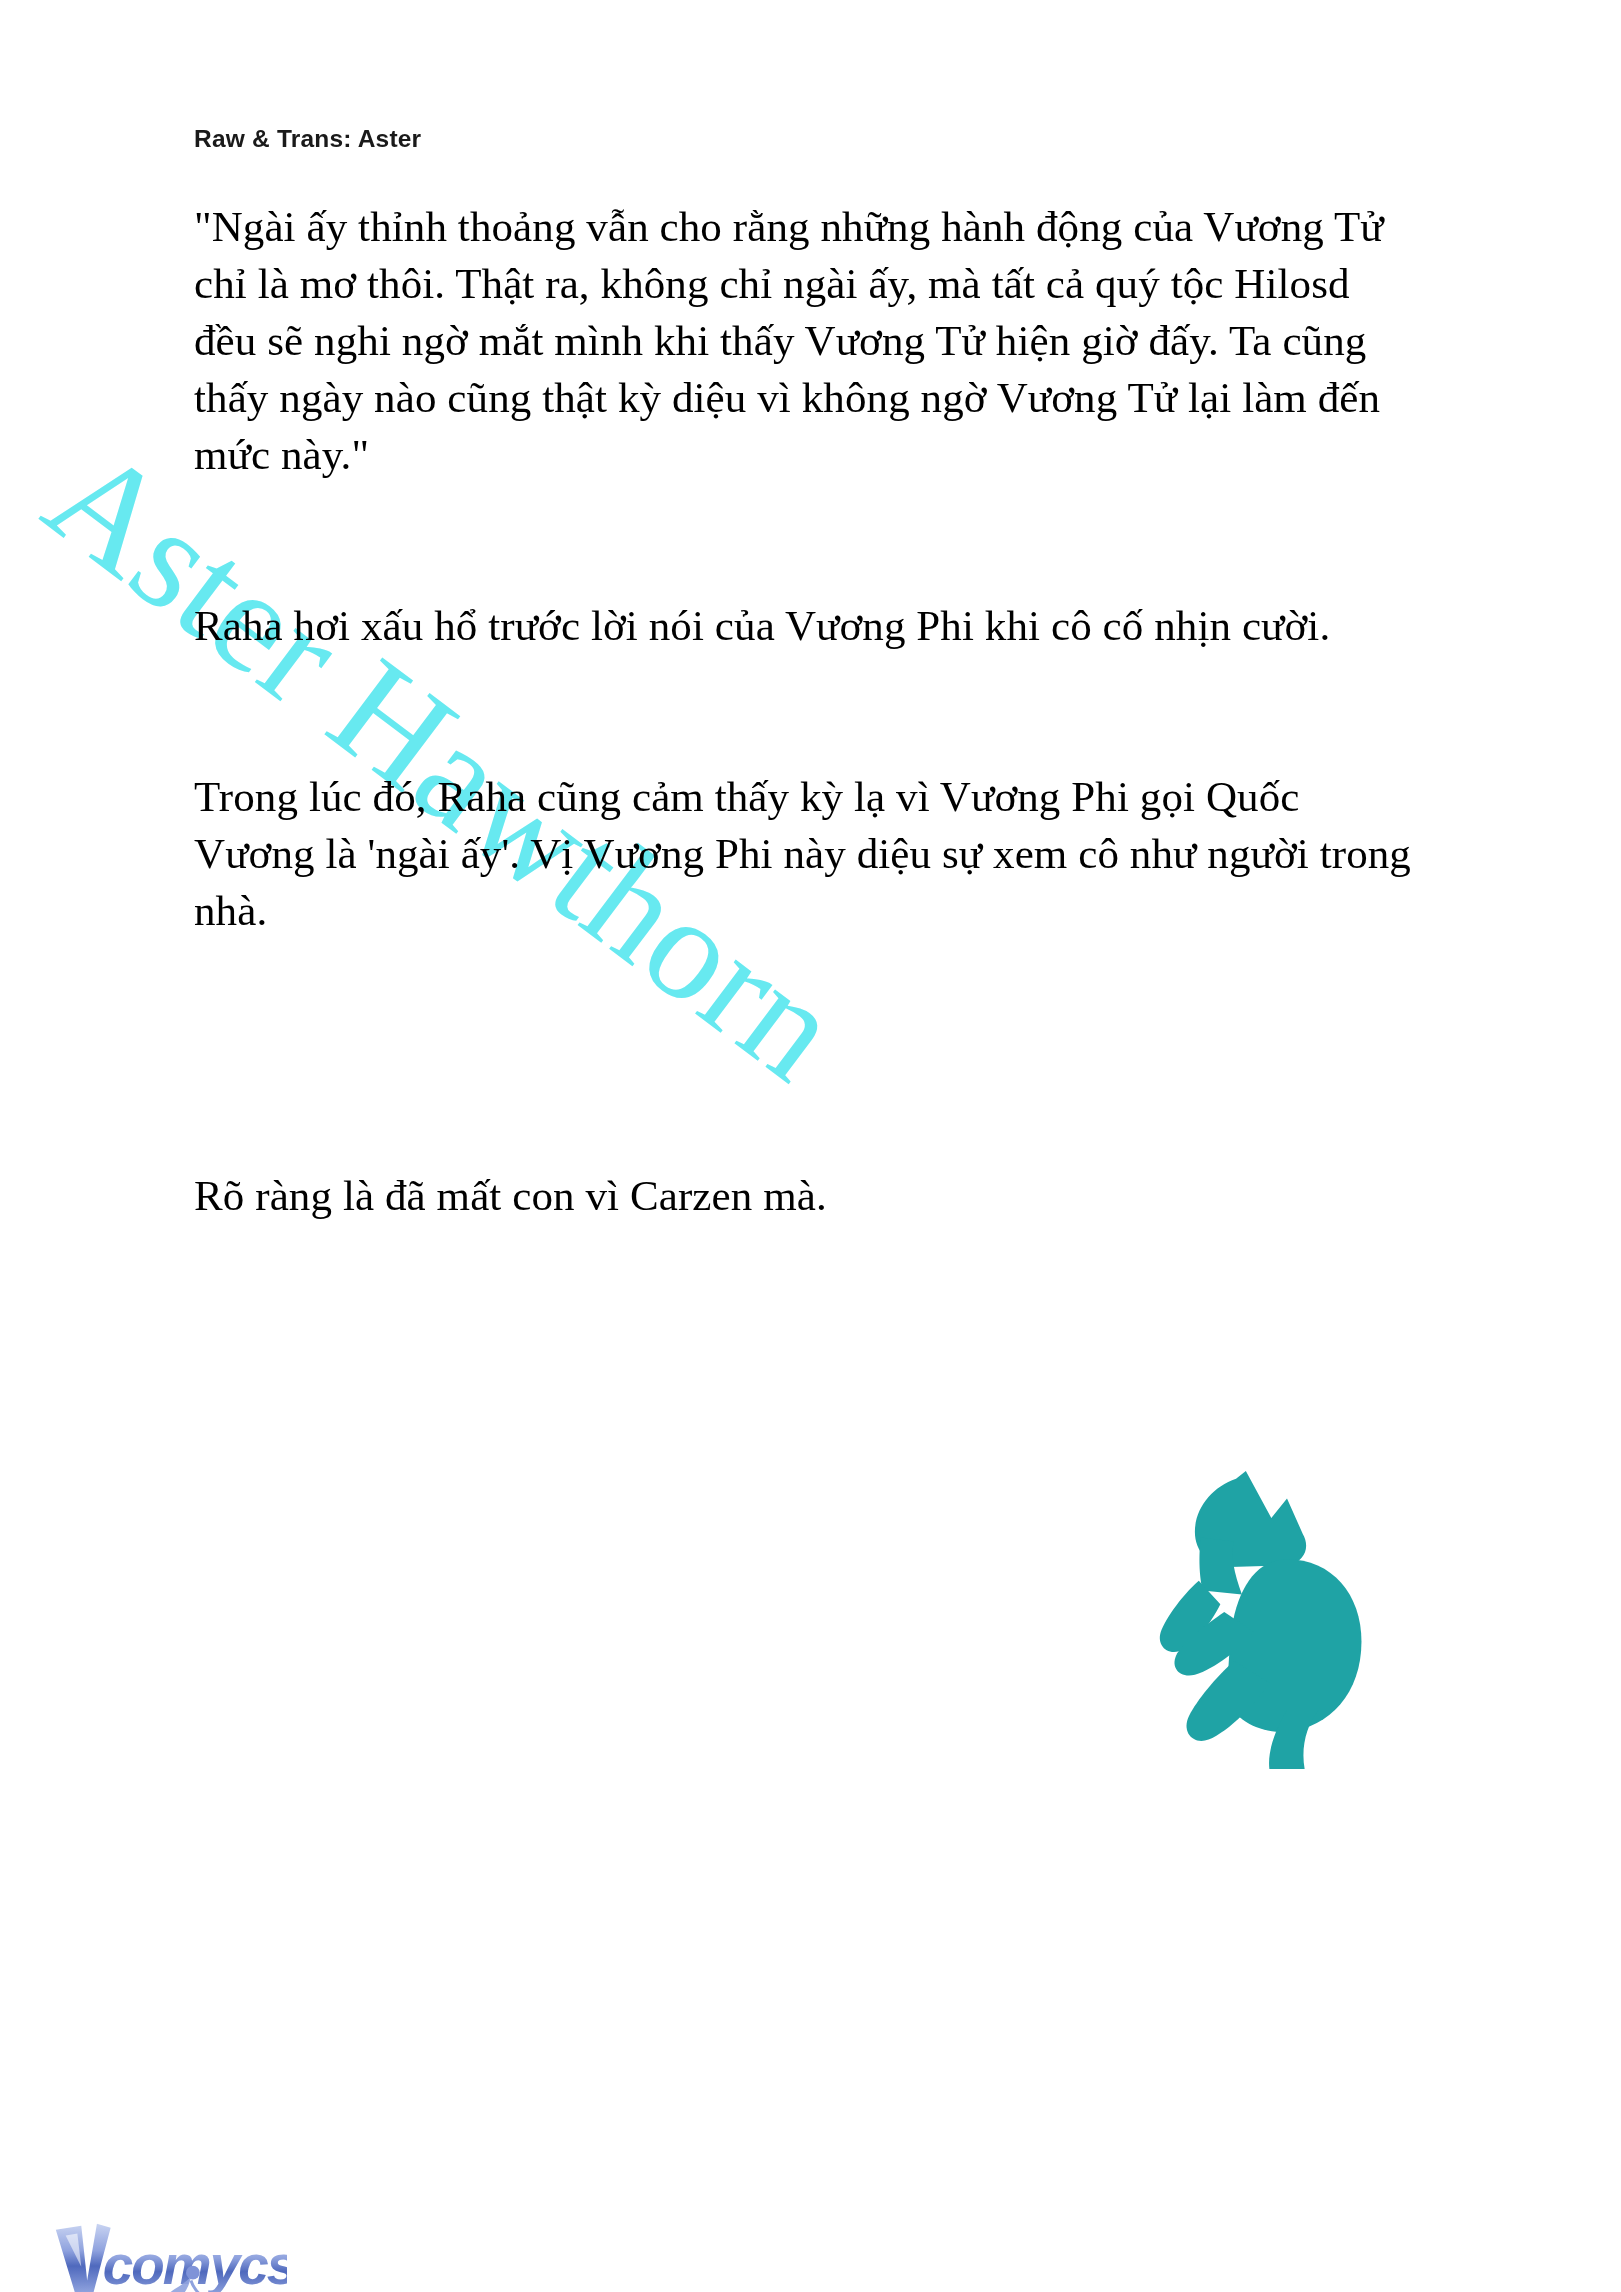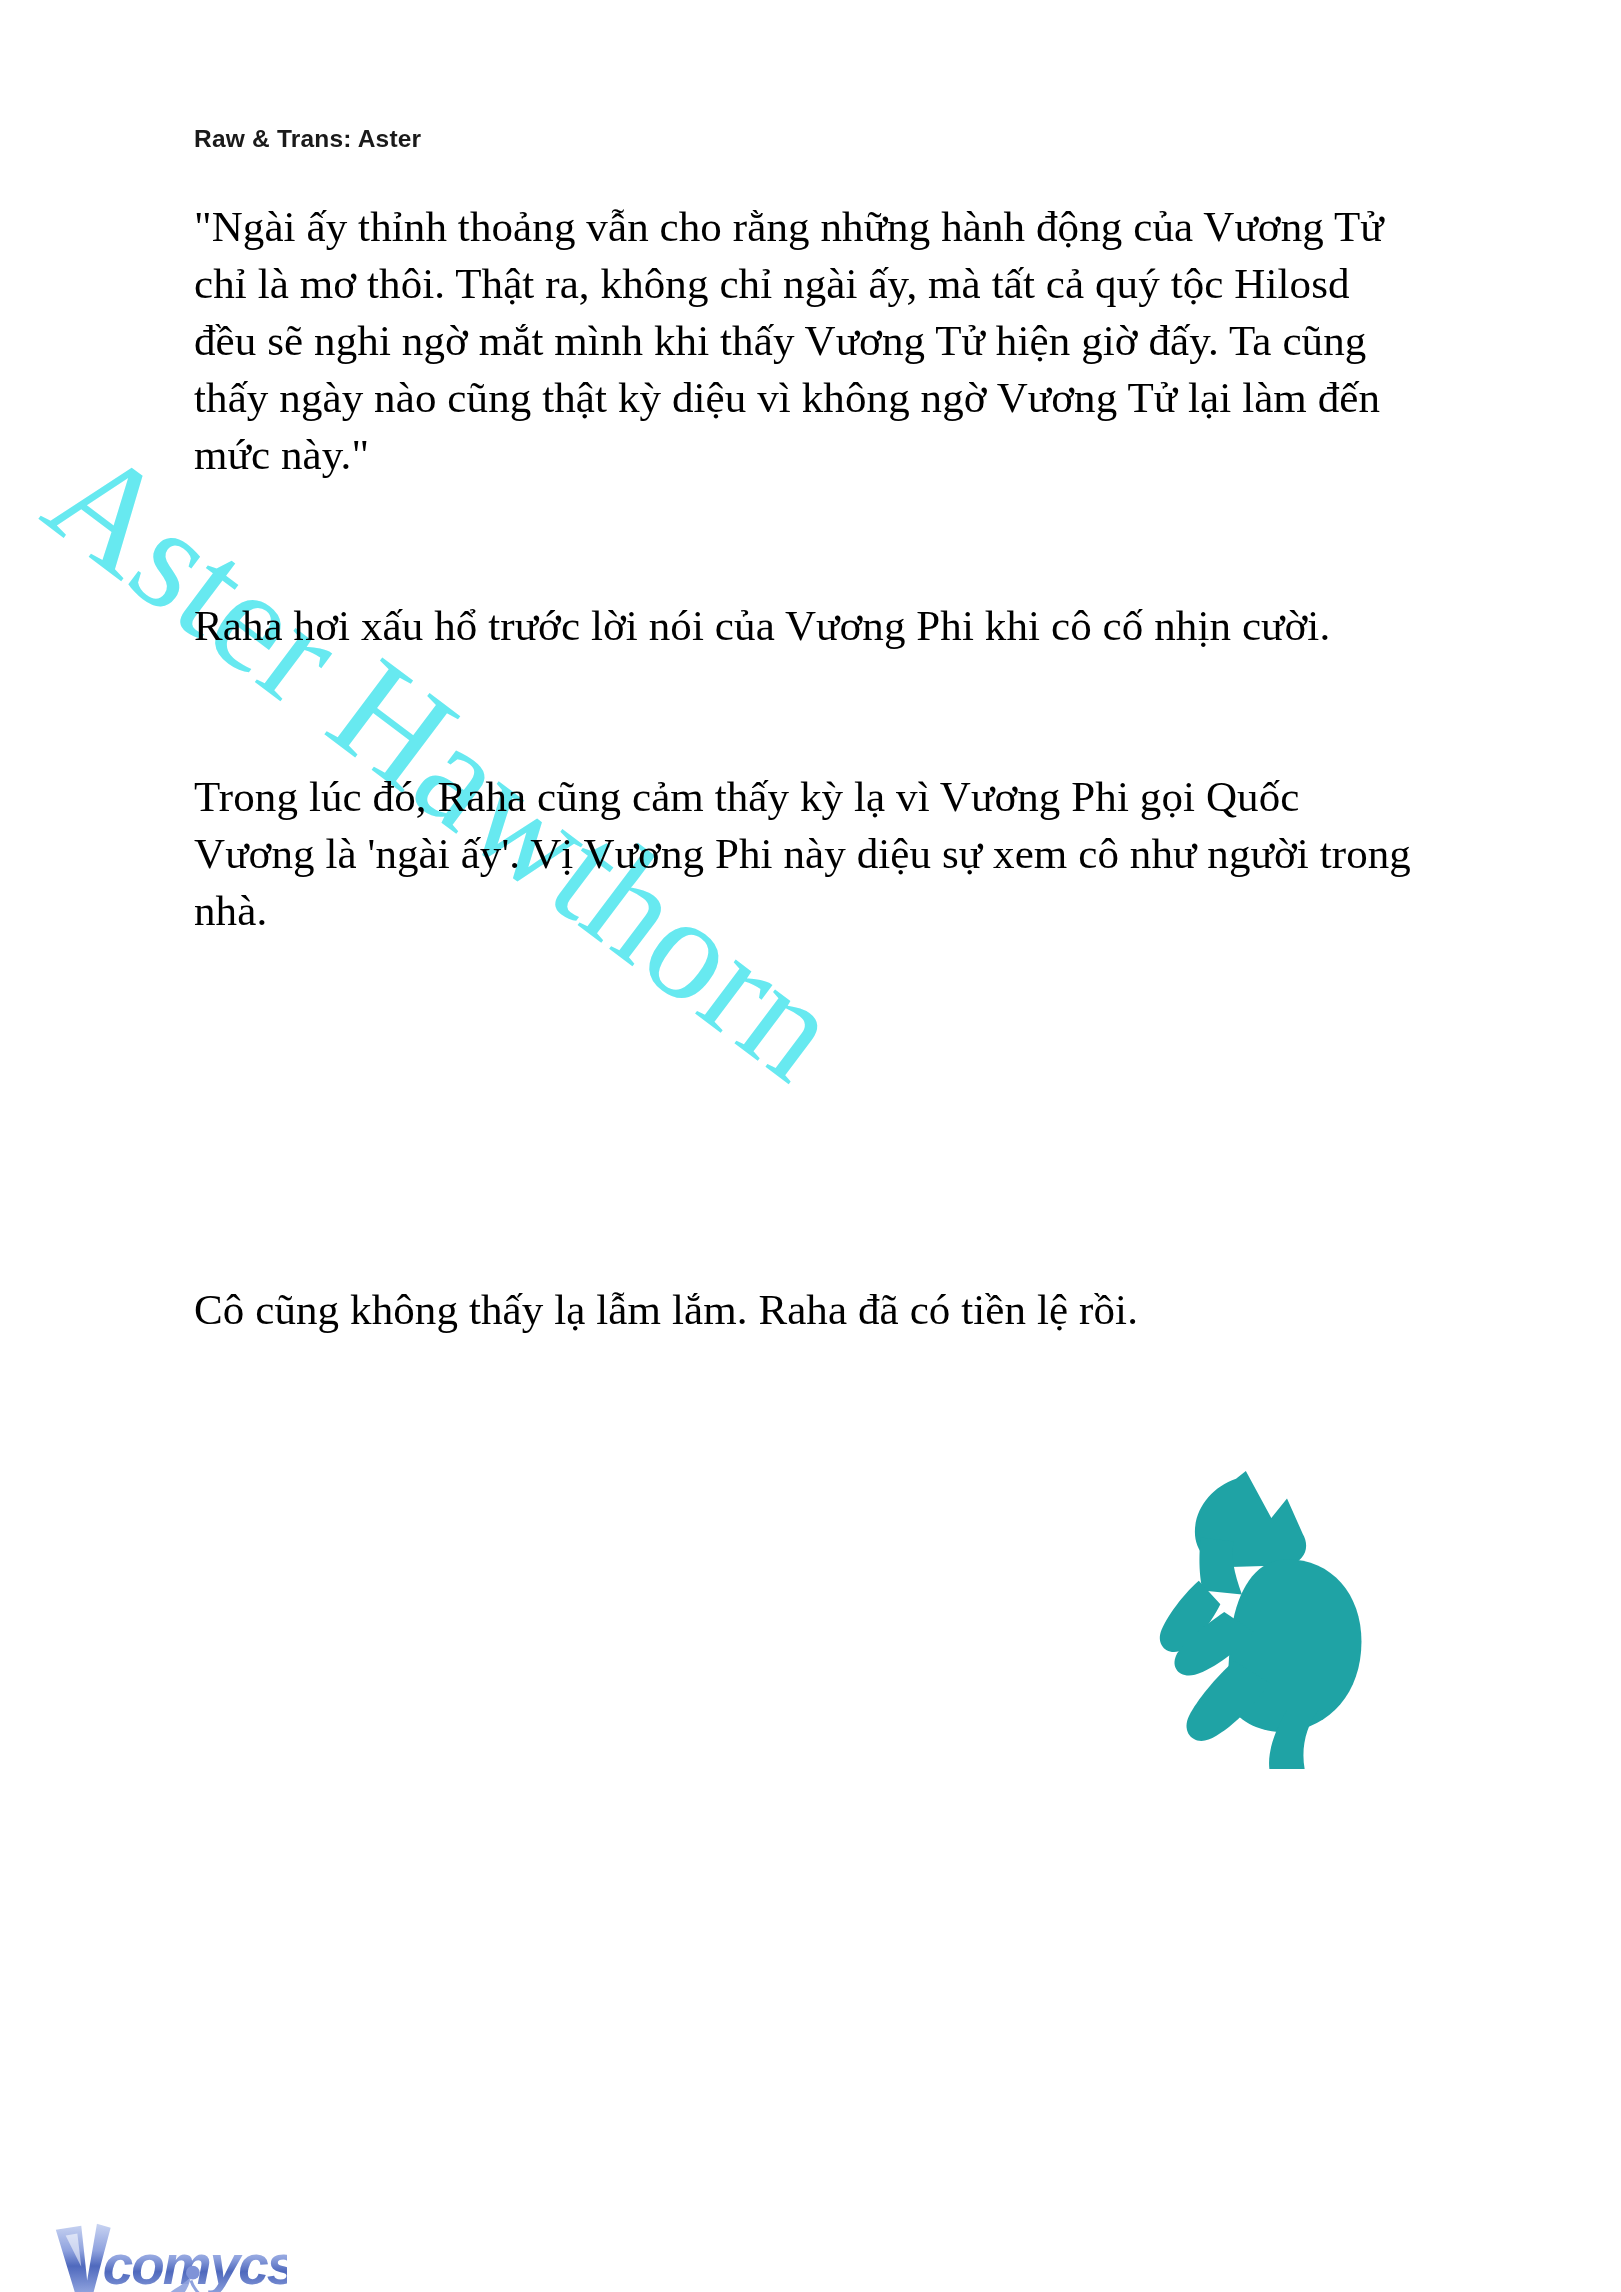--- a/index.html
+++ b/index.html
@@ -104,22 +104,22 @@
   </div>
 
   <div id="content">
     <p class="para">"Ngài ấy thỉnh thoảng vẫn cho rằng những hành động của Vương Tử chỉ là mơ thôi. Thật ra, không chỉ ngài ấy, mà tất cả quý tộc Hilosd đều sẽ nghi ngờ mắt mình khi thấy Vương Tử hiện giờ đấy. Ta cũng thấy ngày nào cũng thật kỳ diệu vì không ngờ Vương Tử lại làm đến mức này."</p>
     <div class="gap-1"></div>
     <p class="para">Raha hơi xấu hổ trước lời nói của Vương Phi khi cô cố nhịn cười.</p>
     <div class="gap-2"></div>
     <p class="para">Trong lúc đó, Raha cũng cảm thấy kỳ lạ vì Vương Phi gọi Quốc Vương là 'ngài ấy'. Vị Vương Phi này diệu sự xem cô như người trong nhà.</p>
     <div class="gap-2"></div>
     <div class="gap-2"></div>
+    <p class="para">Rõ ràng là đã mất con vì Carzen mà.</p>
     <div class="gap-2"></div>
-    <p class="para">Cô cũng không thấy lạ lẫm lắm. Raha đã có tiền lệ rồi.</p>
   </div>
 
   <div id="cat-logo">
     <svg viewBox="0 0 250 310" width="245" height="304" aria-hidden="true">
       <g fill="#1fa3a5">
 
         <path d="M108 6 L134 54 L150 34 L166 70 C174 84 168 98 152 102
                  L92 104 C70 104 56 88 56 68 C56 44 74 22 98 14 Z"></path>
 
         <path d="M150 96 C196 96 226 132 226 180 C226 232 194 268 150 272

